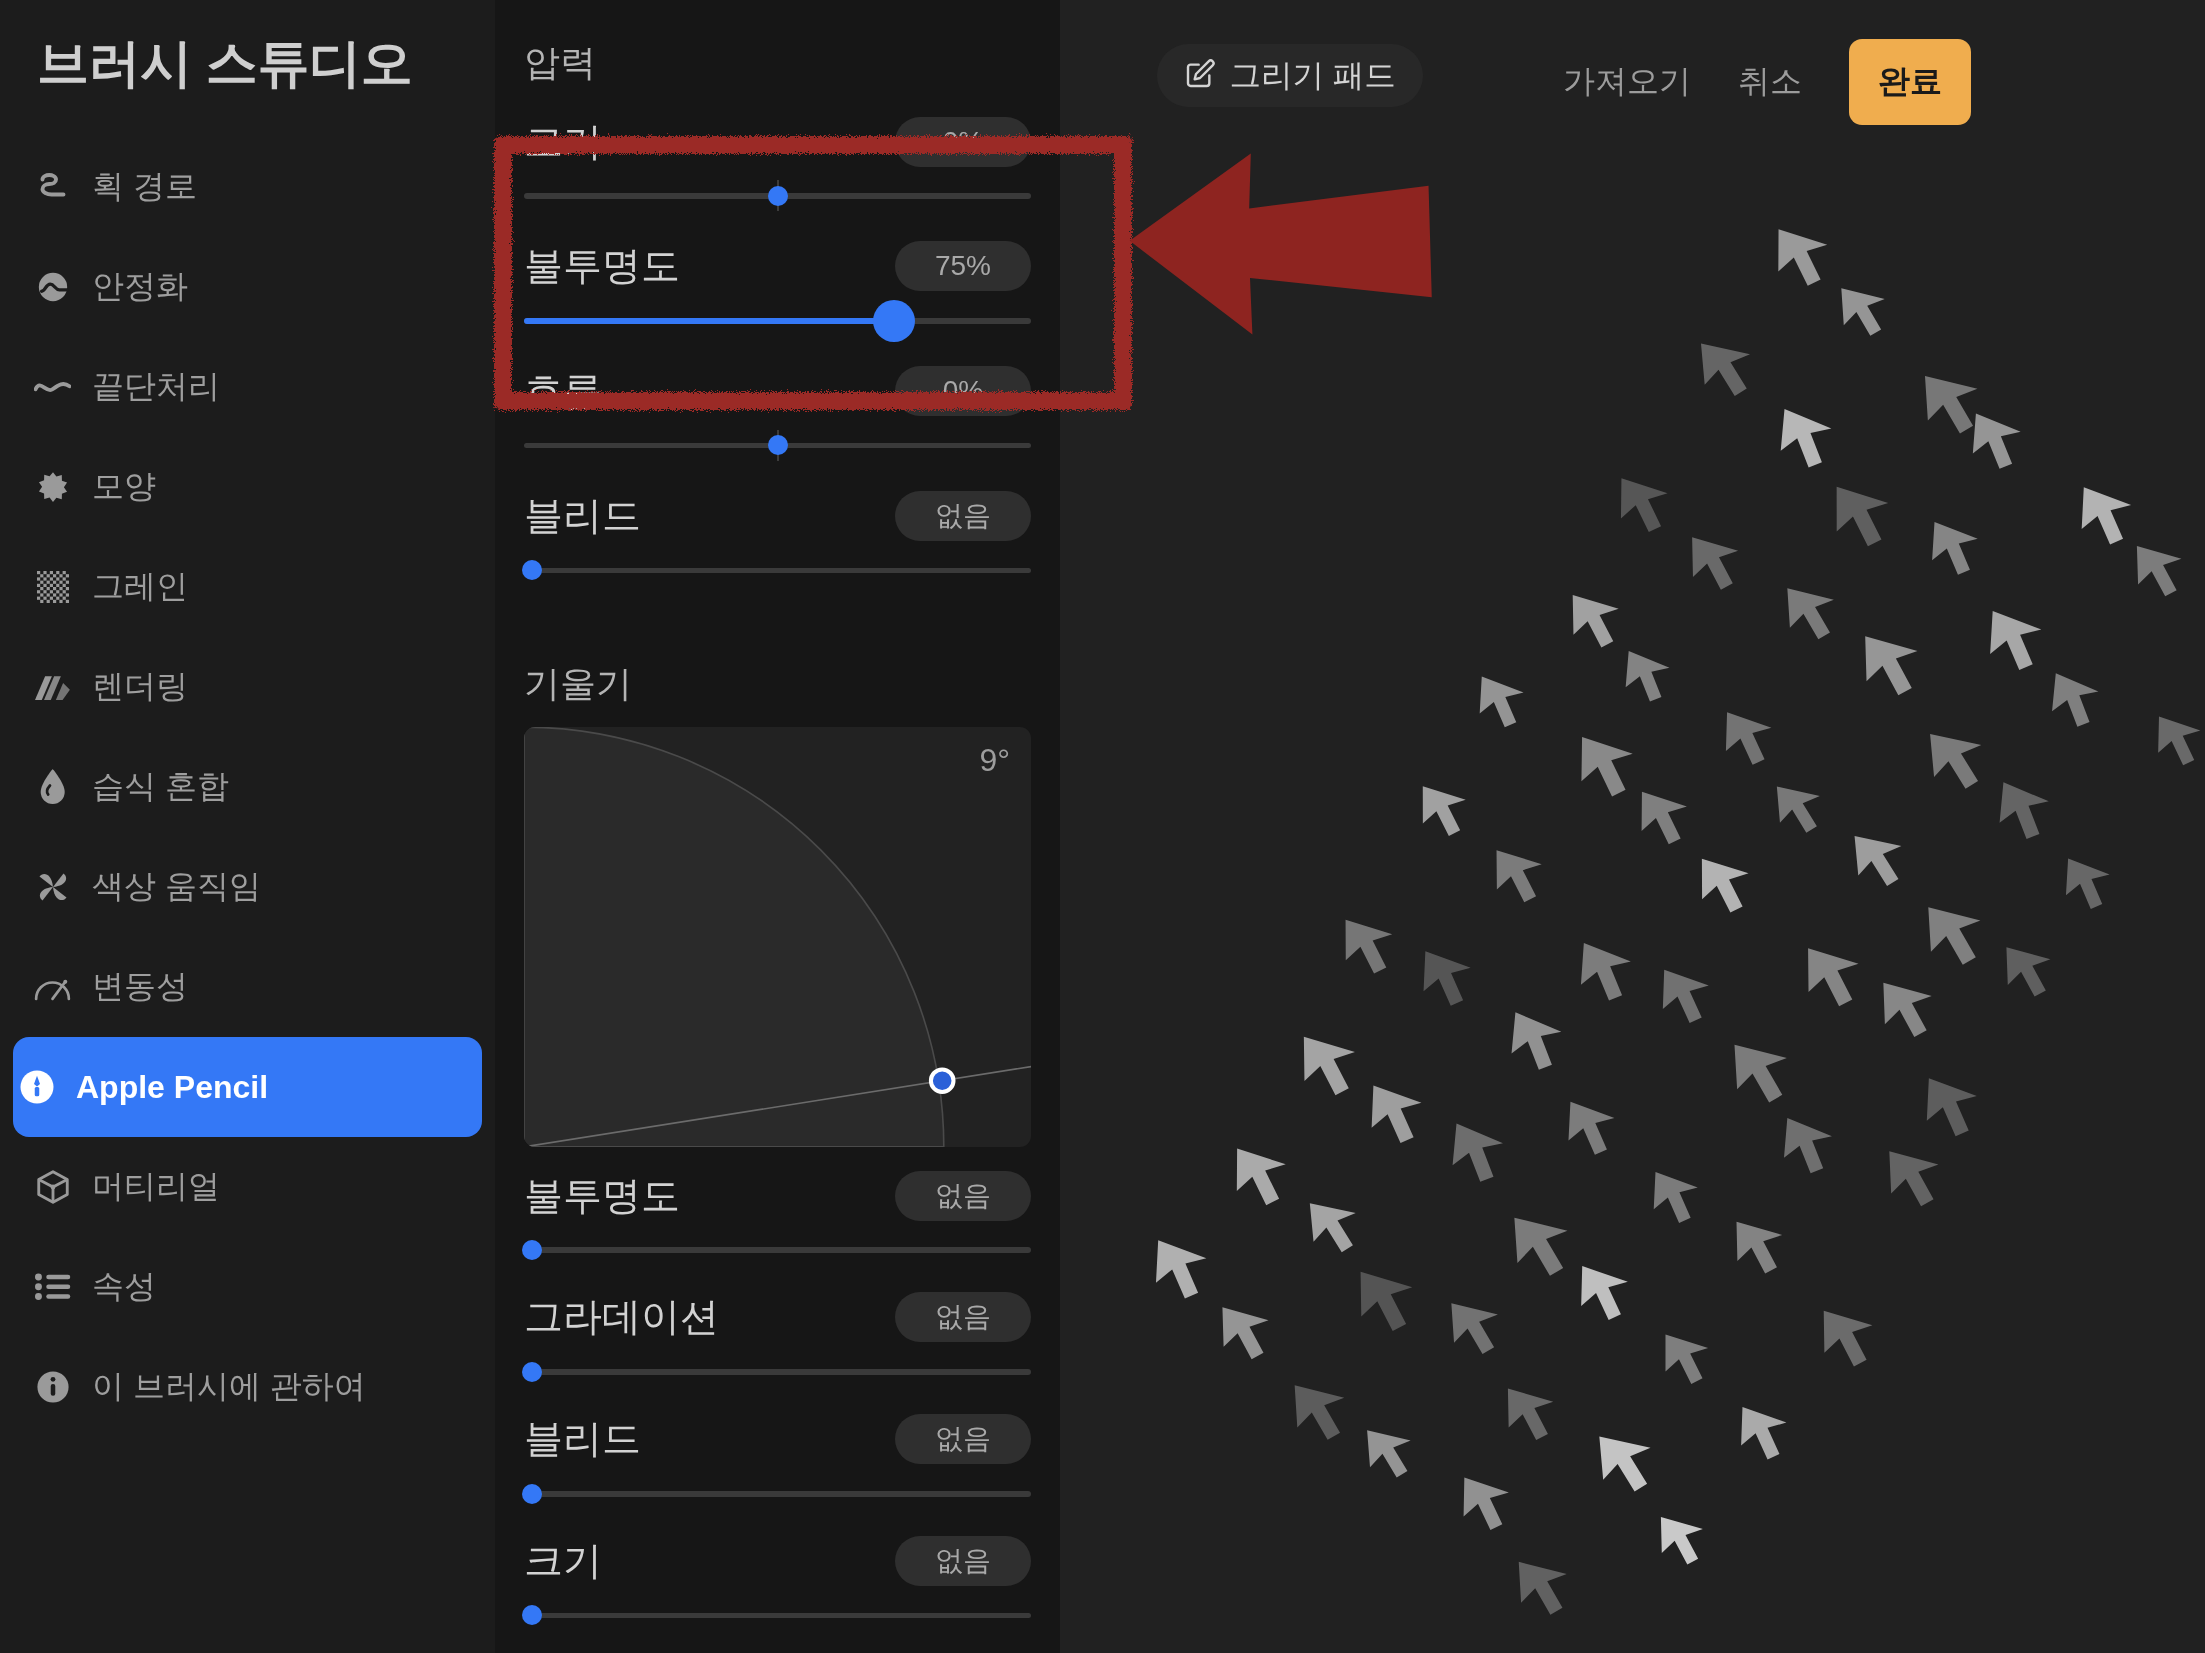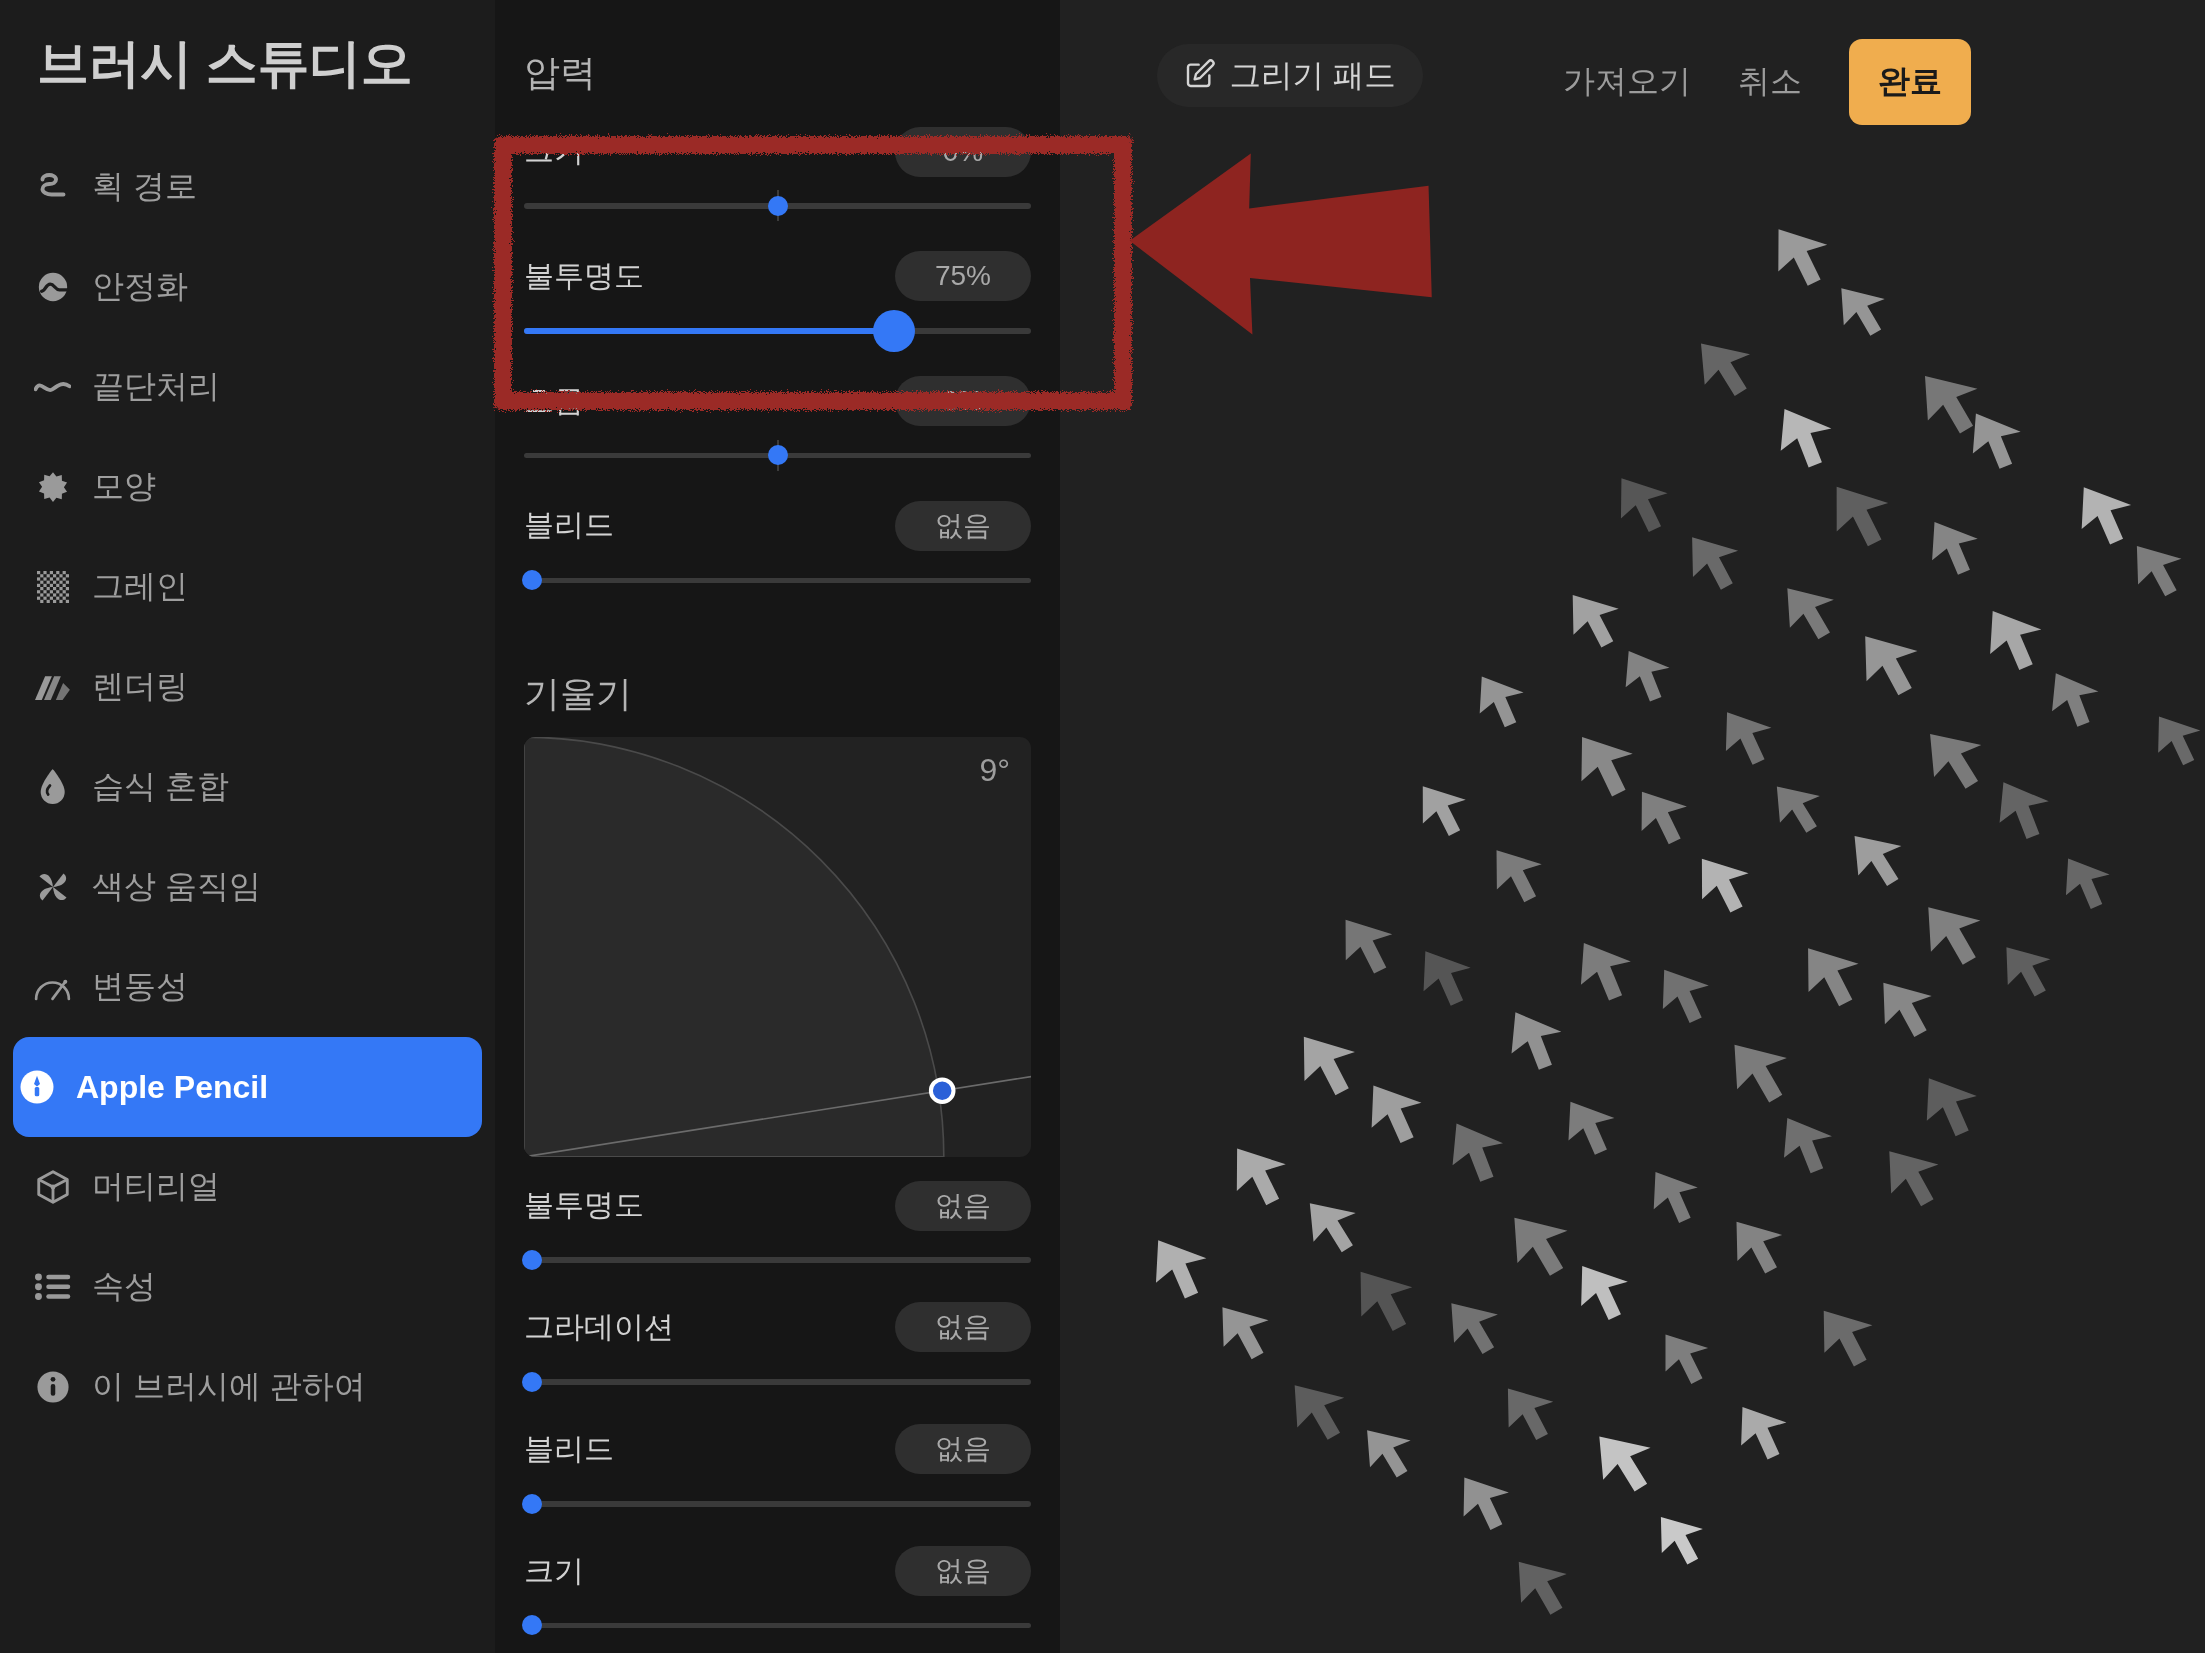--- a/index.html
+++ b/index.html
@@ -52,33 +52,33 @@
     width:469px;
   }
   .nav-item.selected .nav-icon{ color:#ffffff; }
   .nav-item.selected .nav-label{ color:#ffffff; font-weight:700; }
 
   
   .panel{
     width:565px; flex:0 0 565px;
     background:#161616;
     position:relative;
-    padding-top:12px;
+    padding-top:2px;
   }
   .panel-inner{ position:relative; width:565px; }
   .section-title{
     font-size:36px; color:#b4b4b4; font-weight:400;
     padding-left:29px;
   }
   .ctrl{ padding:0 29px 0 29px; position:relative; }
   .ctrl-head{
     display:flex; align-items:center; justify-content:space-between;
     height:55px;
   }
-  .ctrl-label{ font-size:30px; color:#d2d2d2; }
+  .ctrl-label{ font-size:39px; color:#d2d2d2; }
   .ctrl-pill{
     min-width:136px; height:50px;
     background:#2f2f2f; border-radius:25px;
     display:flex; align-items:center; justify-content:center;
     font-size:28px; color:#a9a9a9;
     padding:0 18px;
   }
   .slider{
     position:relative; height:44px; margin-top:4.8px;
   }

